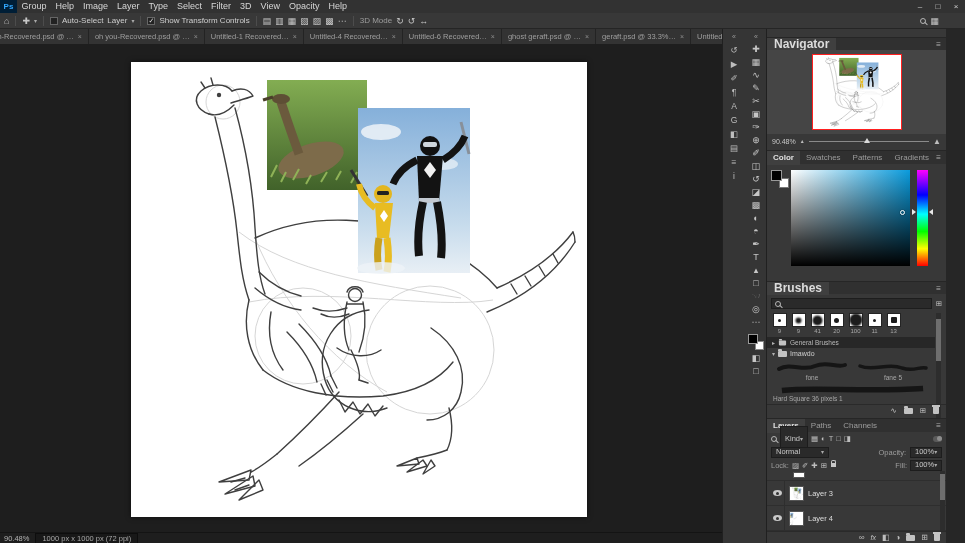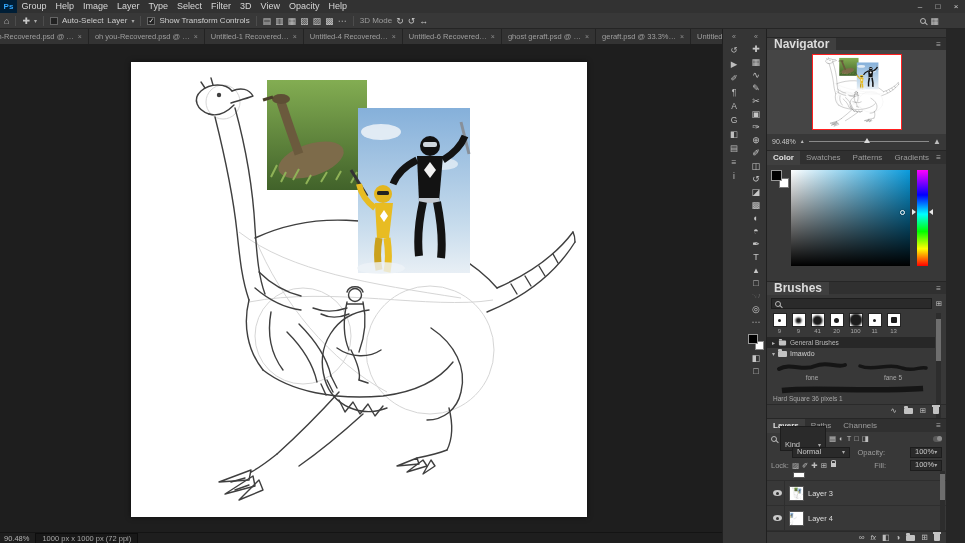--- a/index.html
+++ b/index.html
@@ -97,26 +97,26 @@
   .folder{width:9px;height:6px;background:#c2c2c2;border-radius:1px;position:relative;display:inline-block;}
   .folder::before{content:"";position:absolute;top:-2px;left:0;width:4px;height:2px;background:#c2c2c2;border-radius:1px 1px 0 0;}
   .trash{width:6px;height:7px;background:#c2c2c2;border-radius:0 0 1px 1px;position:relative;display:inline-block;}
   .trash::before{content:"";position:absolute;top:-2px;left:-1px;width:8px;height:1.5px;background:#c2c2c2;}
   .eye{width:9px;height:6px;background:#c9c9c9;border-radius:50%;position:relative;display:inline-block;}
   .eye::after{content:"";position:absolute;left:3px;top:1.5px;width:3px;height:3px;background:#333;border-radius:50%;}
   .lockico{width:5px;height:4px;background:#c8c8c8;position:relative;display:inline-block;margin-left:1px;}
   .lockico::before{content:"";position:absolute;top:-3px;left:0.5px;width:3px;height:2px;border:1px solid #c8c8c8;border-bottom:none;border-radius:2px 2px 0 0;}
 
   .ly-filter{position:absolute;top:403px;left:0;right:0;height:13px;display:flex;align-items:center;gap:3px;padding:0 4px;font-size:7.5px;color:#c8c8c8;}
-  .ly-kind{background:#2a2a2a;border:1px solid #1d1d1d;padding:0 4px;display:flex;align-items:flex-end;gap:18px;height:25px;line-height:10px;}
+  .ly-kind{background:#2a2a2a;border:1px solid #1d1d1d;padding:0 4px;display:flex;align-items:center;gap:0;height:25px;line-height:10px;}
   .fico{font-size:7.5px;color:#bdbdbd;}
   .toggle{width:9px;height:6px;background:#5a5a5a;border-radius:3px;margin-left:auto;position:relative;}
   .toggle::after{content:"";position:absolute;right:0.5px;top:0.5px;width:5px;height:5px;border-radius:50%;background:#8d8d8d;}
   .ly-blend{position:absolute;top:416px;left:0;right:0;height:14px;display:flex;align-items:center;gap:4px;padding:0 4px;font-size:7.5px;color:#c8c8c8;}
-  .dd{background:#2a2a2a;border:1px solid #1d1d1d;height:11px;display:flex;align-items:center;justify-content:space-between;padding:0 4px;line-height:10px;margin-left:21px;}
+  .dd{background:#2a2a2a;border:1px solid #1d1d1d;height:11px;display:flex;align-items:center;justify-content:space-between;padding:0 4px;line-height:10px;}
   .ly-lock{position:absolute;top:430px;left:0;right:0;height:12px;display:flex;align-items:center;gap:3px;padding:0 4px;font-size:7.5px;color:#c8c8c8;}
   .ly-rows{position:absolute;top:442px;left:0;right:0;bottom:12px;display:flex;flex-direction:column;overflow:hidden;}
   .ly-partial{height:10px;background:#383838;border-bottom:1px solid #2e2e2e;position:relative;}
   .ly-sliver{position:absolute;left:26px;bottom:2px;width:12px;height:6px;background:#fff;border:1px solid #555;}
   .ly-row{flex:1;display:flex;align-items:center;gap:4px;padding:0 4px;font-size:7.5px;color:#dedede;border-bottom:1px solid #2e2e2e;background:#383838;}
   .ly-eyebox{width:14px;display:flex;align-items:center;justify-content:center;border-right:1px solid #2e2e2e;align-self:stretch;}
   .lthumb{width:15px;height:15px;background:#fff;border:1px solid #555;overflow:hidden;flex:none;}
   .lthumb svg{display:block;}
   .ly-scroll{position:absolute;right:1px;top:0;width:5px;height:100%;background:#2d2d2d;}
   .ly-scroll .thumb{position:absolute;left:0;right:0;top:3px;height:26px;background:#6e6e6e;}

